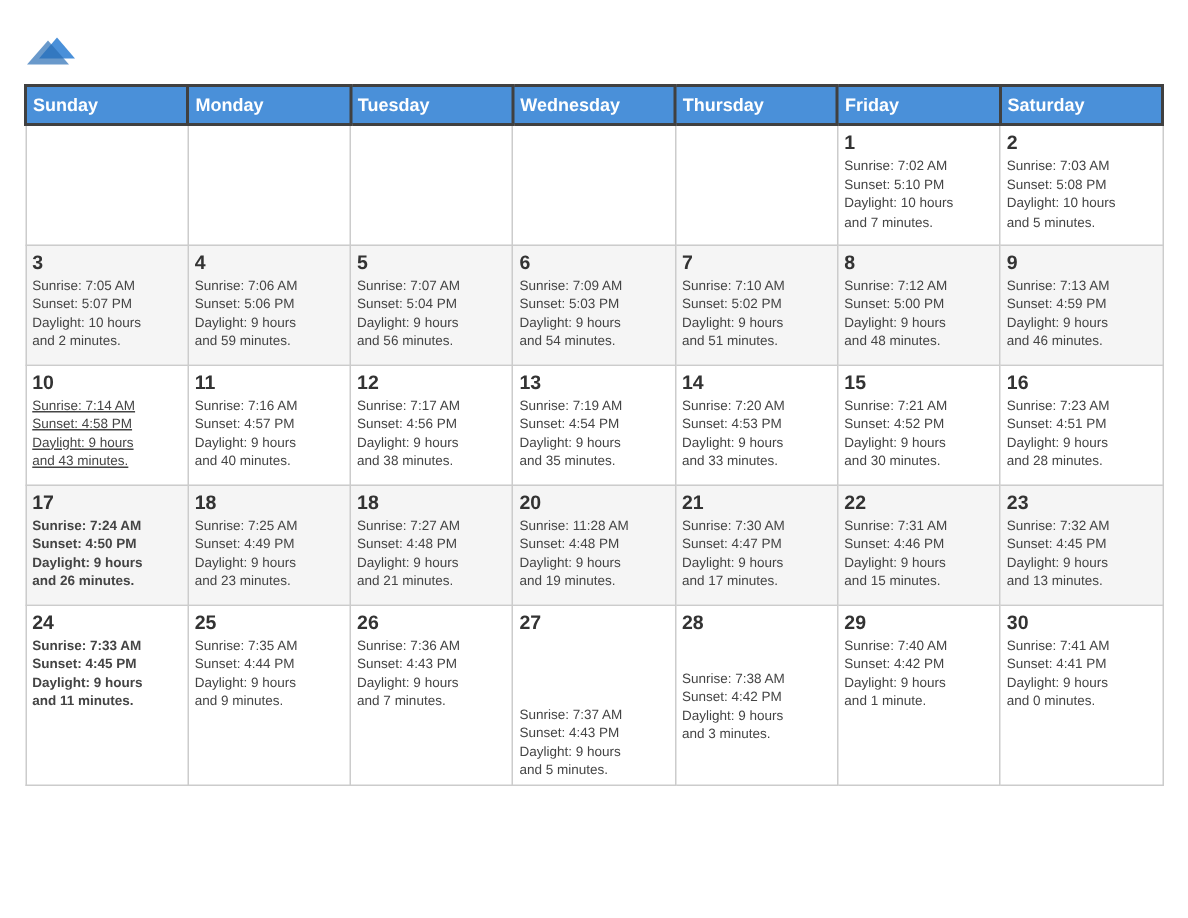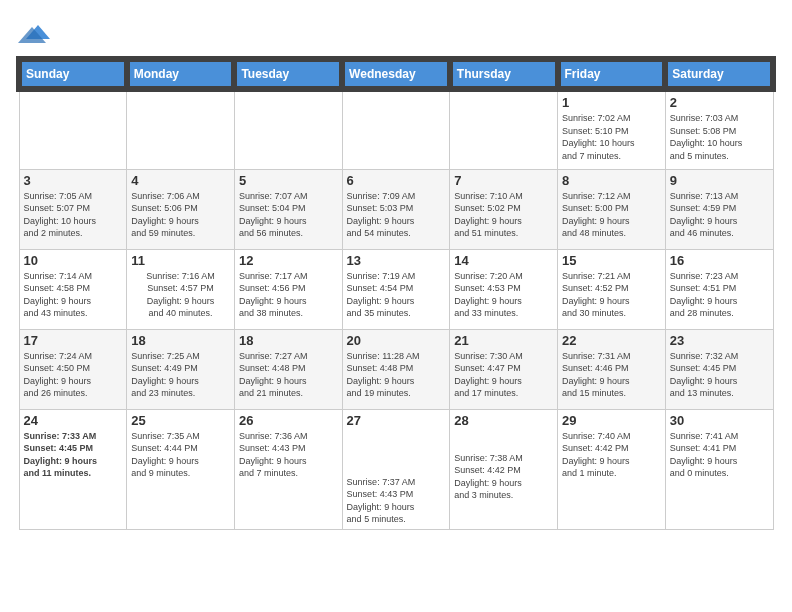--- a/index.html
+++ b/index.html
@@ -55,21 +55,21 @@
       border-collapse: collapse;
       table-layout: fixed;
     }
     thead tr th {
       background: #4a90d9;
       color: #fff;
       font-size: 12px;
       font-weight: bold;
       padding: 5px 4px;
       text-align: left;
-      border: 6px solid #404040;
+      border: 2px solid #404040;
     }
     tbody tr td {
       border: 1px solid #ccc;
       vertical-align: top;
       padding: 3px 4px;
       font-size: 9.5px;
       color: #333;
       height: 80px;
       background: #fff;
     }
@@ -197,28 +197,28 @@
             <div class="day-number">9</div>
             <div class="day-info" style="white-space: pre-line;">Sunrise: 7:13 AM
 Sunset: 4:59 PM
 Daylight: 9 hours
 and 46 minutes.</div>
           </td>
         </tr>
         <tr>
           <td>
             <div class="day-number">10</div>
-            <div class="day-info" style="white-space: pre-line;">Sunrise: 7:14 AM
+            <div class="day-info" style="white-space: pre-line; text-decoration: underline;">Sunrise: 7:14 AM
 Sunset: 4:58 PM
 Daylight: 9 hours
 and 43 minutes.</div>
           </td>
           <td>
             <div class="day-number">11</div>
-            <div class="day-info" style="white-space: pre-line; text-align: center;">Sunrise: 7:16 AM
+            <div class="day-info" style="white-space: pre-line;">Sunrise: 7:16 AM
 Sunset: 4:57 PM
 Daylight: 9 hours
 and 40 minutes.</div>
           </td>
           <td>
             <div class="day-number">12</div>
             <div class="day-info" style="white-space: pre-line;">Sunrise: 7:17 AM
 Sunset: 4:56 PM
 Daylight: 9 hours
 and 38 minutes.</div>
@@ -248,21 +248,21 @@
             <div class="day-number">16</div>
             <div class="day-info" style="white-space: pre-line;">Sunrise: 7:23 AM
 Sunset: 4:51 PM
 Daylight: 9 hours
 and 28 minutes.</div>
           </td>
         </tr>
         <tr>
           <td>
             <div class="day-number">17</div>
-            <div class="day-info" style="white-space: pre-line;">Sunrise: 7:24 AM
+            <div class="day-info" style="white-space: pre-line; font-weight: bold;">Sunrise: 7:24 AM
 Sunset: 4:50 PM
 Daylight: 9 hours
 and 26 minutes.</div>
           </td>
           <td>
             <div class="day-number">18</div>
             <div class="day-info" style="white-space: pre-line;">Sunrise: 7:25 AM
 Sunset: 4:49 PM
 Daylight: 9 hours
 and 23 minutes.</div>

